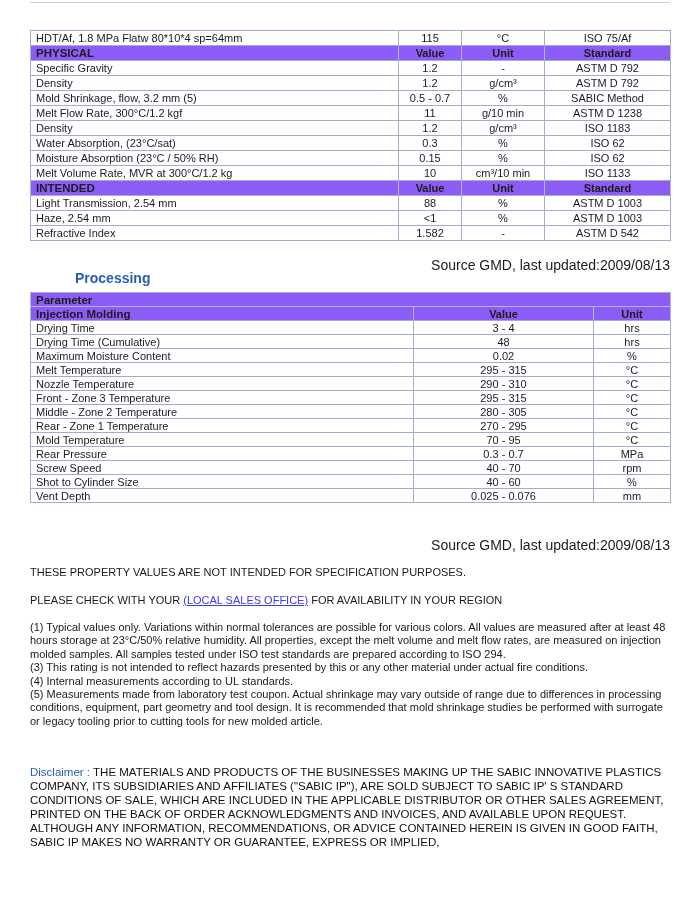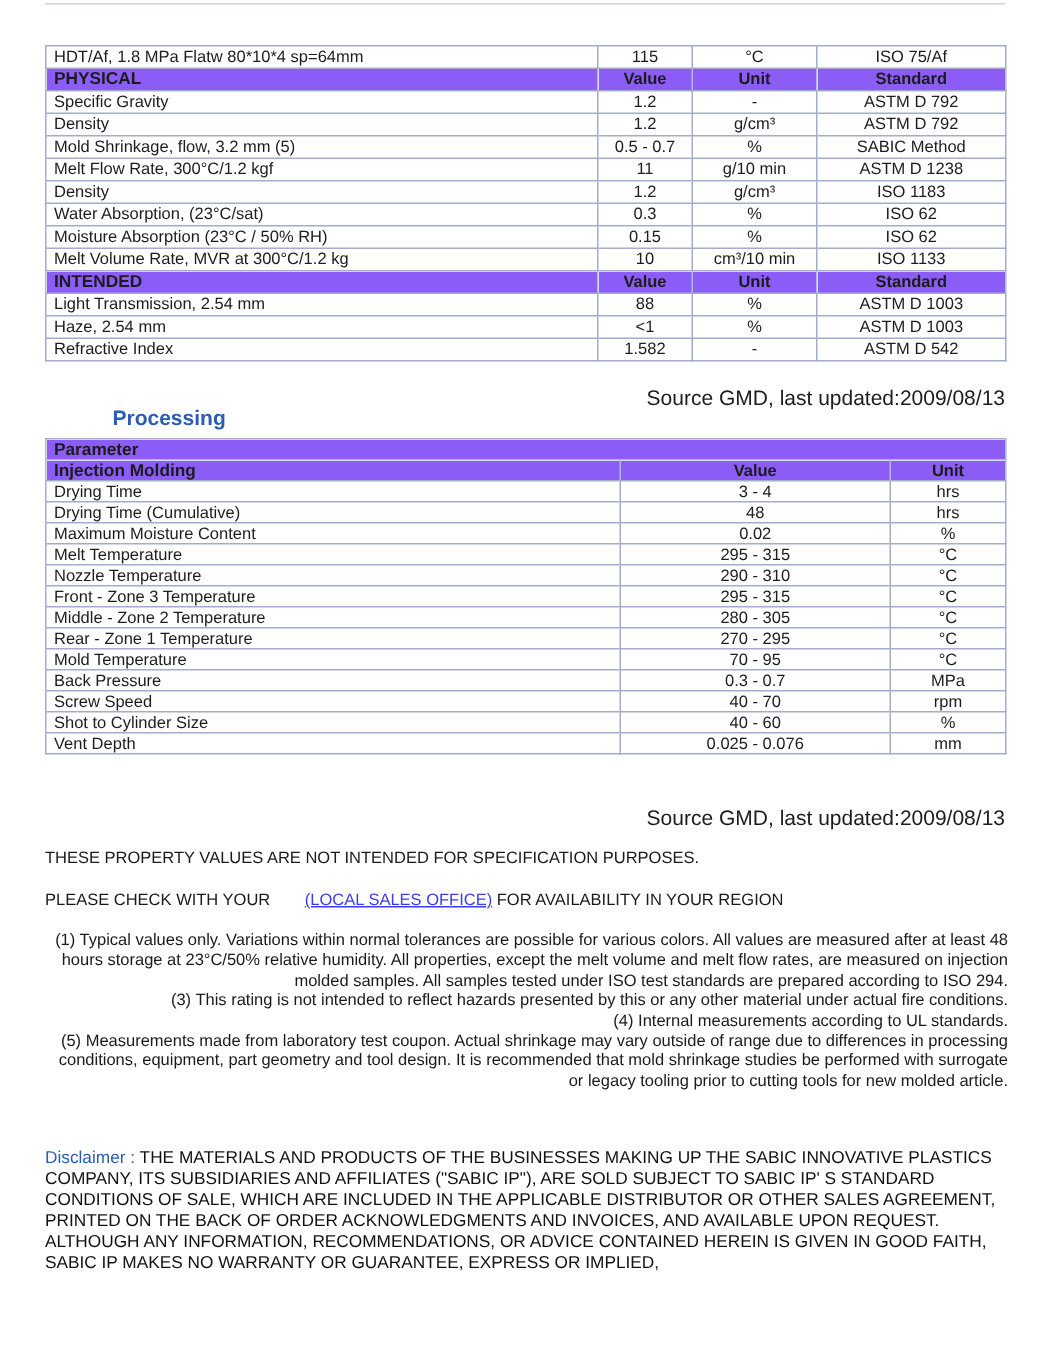--- a/index.html
+++ b/index.html
@@ -42,24 +42,24 @@
 
   
   .source-note { left: 30px; width: 640px; text-align: right; font-size: 14px; color: #1c1c1c; }
   #source-note-1 { top: 257px; }
   #source-note-2 { top: 537px; }
 
   #processing-heading { left: 30px; top: 270px; font-size: 14px; font-weight: bold; color: #2a5db4; margin-left: 45px; }
 
   #spec-note { left: 30px; top: 566px; font-size: 11px; }
   #availability-note { left: 30px; top: 594px; font-size: 11px; }
-  #availability-note a { color: #3c3cf0; text-decoration: underline; margin-left: 20px; }
+  #availability-note a { color: #3c3cf0; text-decoration: underline; }
 
   #footnotes { left: 30px; top: 621px; width: 642px; font-size: 11px; line-height: 13.4px; }
-  #footnotes p { margin: 0; text-align: right; }
+  #footnotes p { margin: 0; }
 
   #disclaimer { left: 30px; top: 765px; width: 645px; font-size: 11.5px; line-height: 14.1px; font-weight: normal; }
   #disclaimer .dis-label { color: #2a5db4; }
   #disclaimer .dis-text { color: #111111; }
 </style>
 </head>
 <body>
 
 <div id="top-cut-line" class="abs"></div>
 
@@ -216,21 +216,21 @@
         <td class="c-prop">Rear - Zone 1 Temperature</td>
         <td class="c-mid">270 - 295</td>
         <td class="c-mid">°C</td>
       </tr>
       <tr>
         <td class="c-prop">Mold Temperature</td>
         <td class="c-mid">70 - 95</td>
         <td class="c-mid">°C</td>
       </tr>
       <tr>
-        <td class="c-prop">Back Pressure</td>
+        <td class="c-prop">Rear Pressure</td>
         <td class="c-mid">0.3 - 0.7</td>
         <td class="c-mid">MPa</td>
       </tr>
       <tr>
         <td class="c-prop">Screw Speed</td>
         <td class="c-mid">40 - 70</td>
         <td class="c-mid">rpm</td>
       </tr>
       <tr>
         <td class="c-prop">Shot to Cylinder Size</td>

